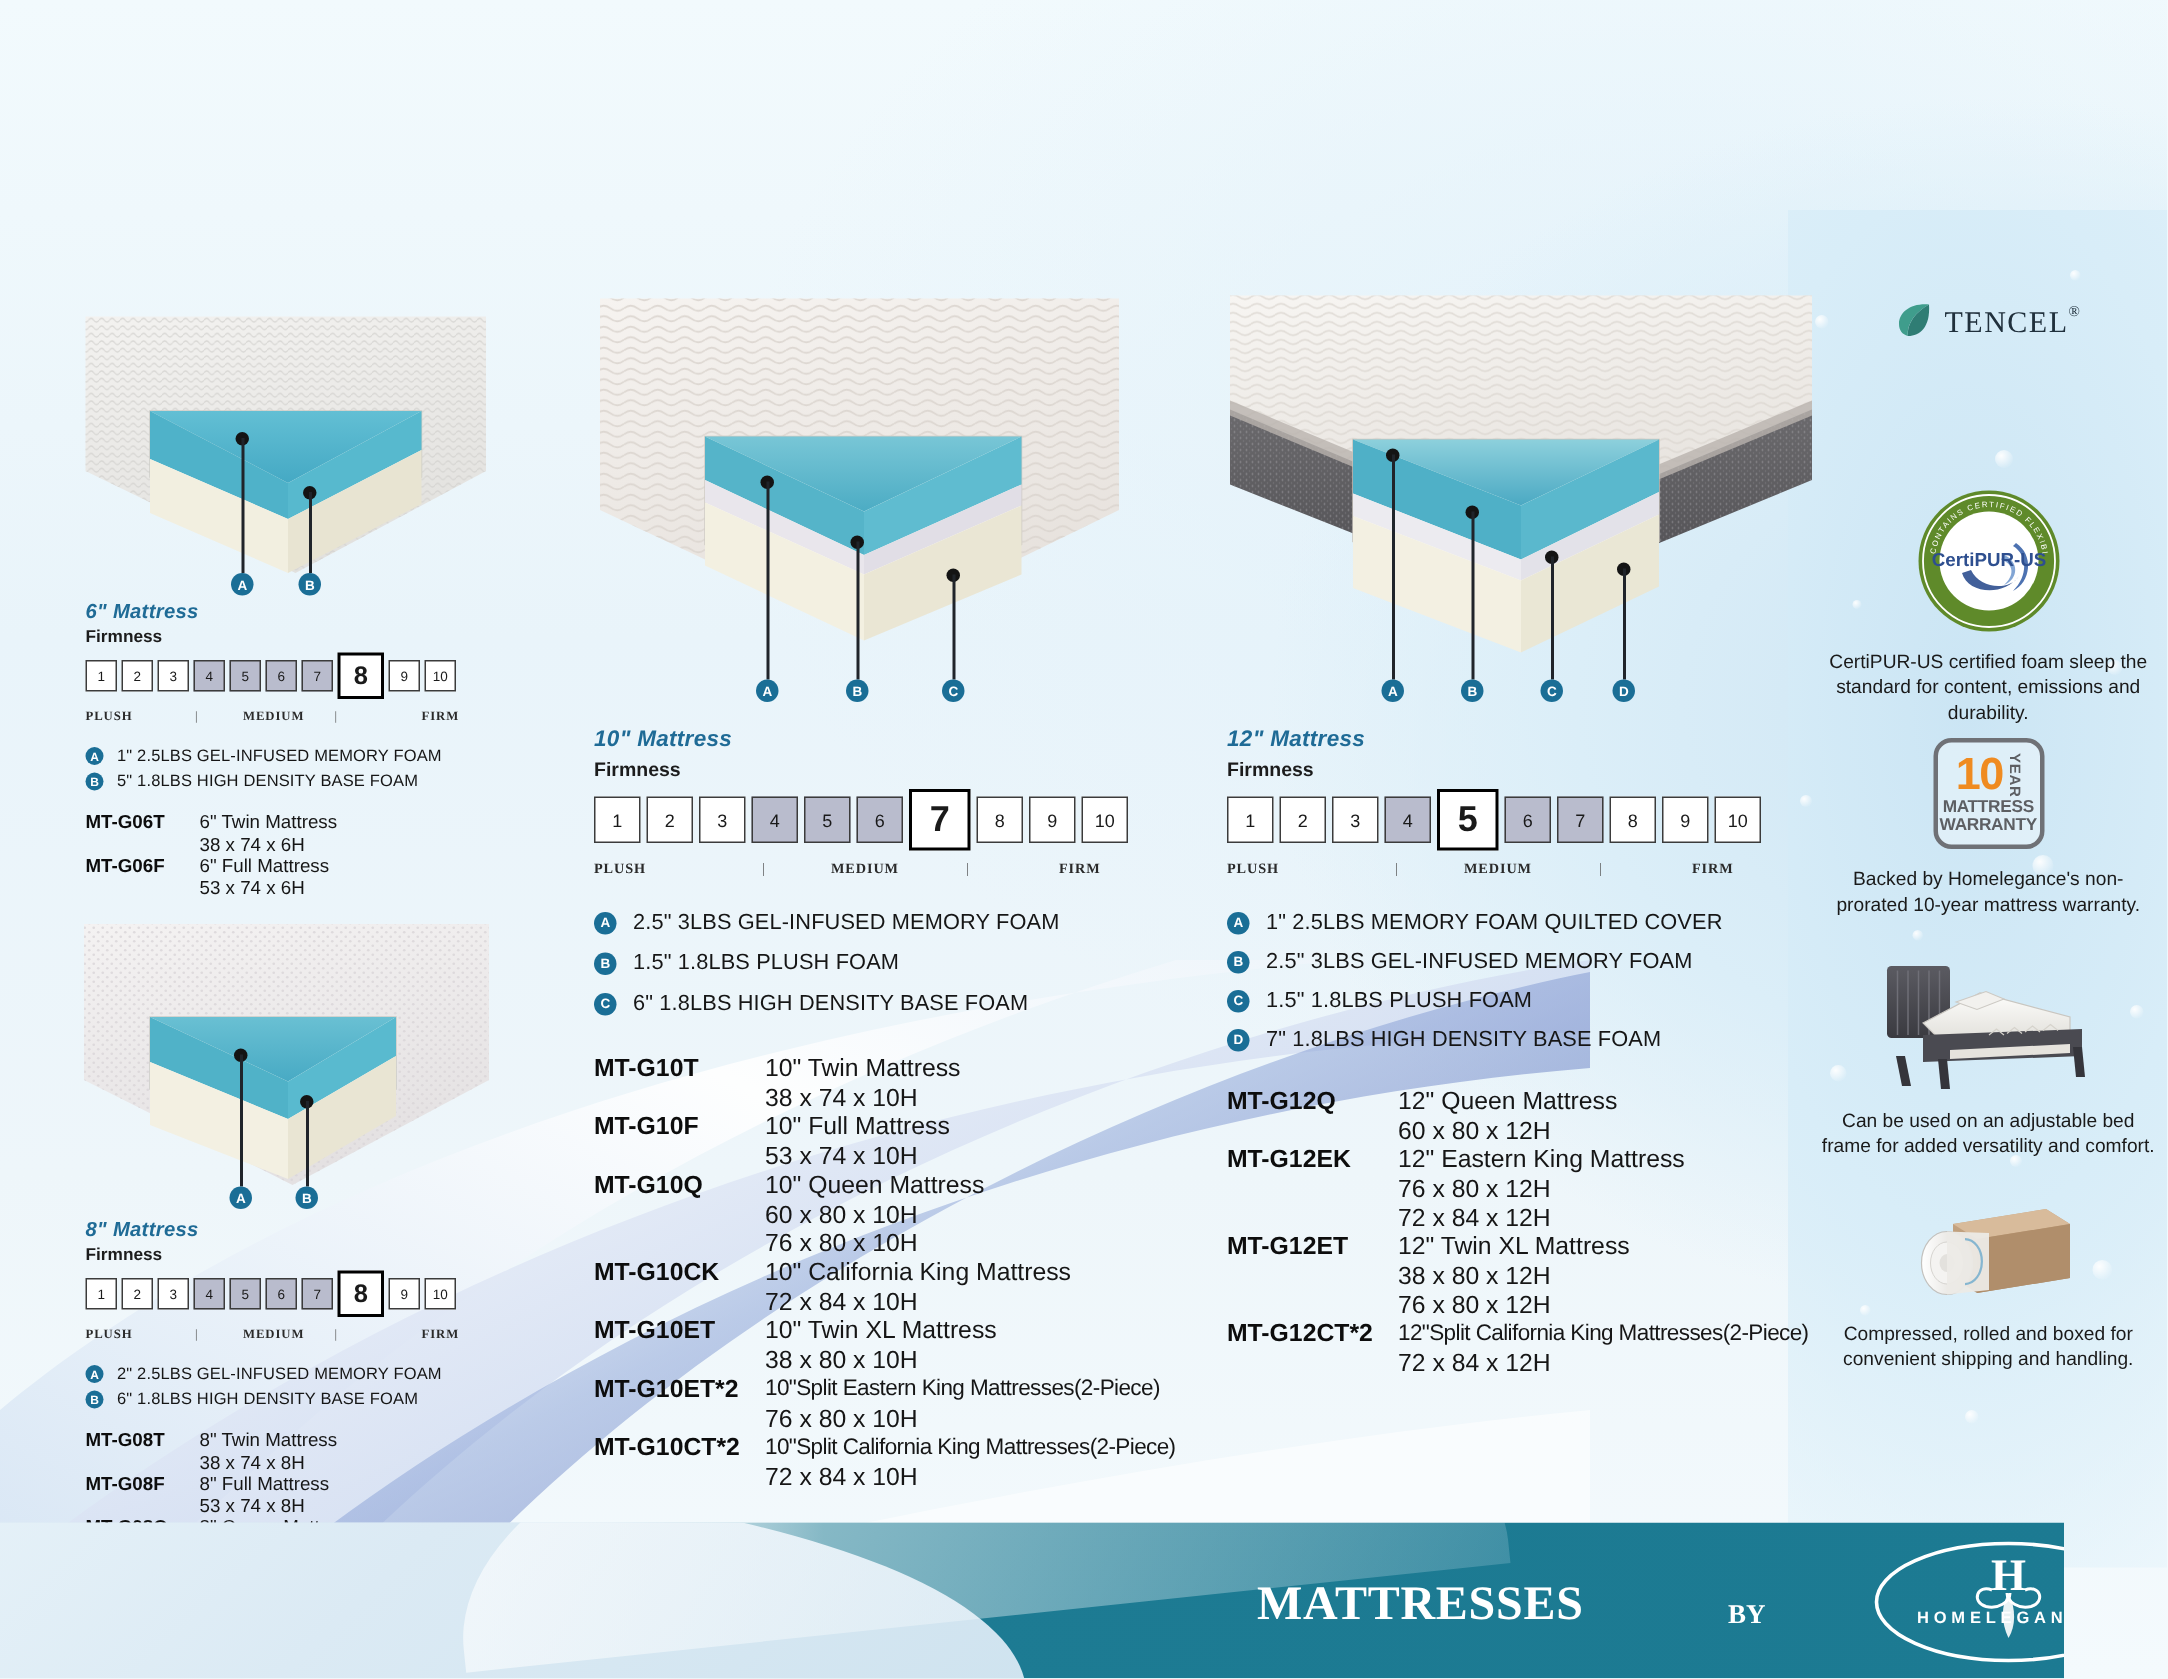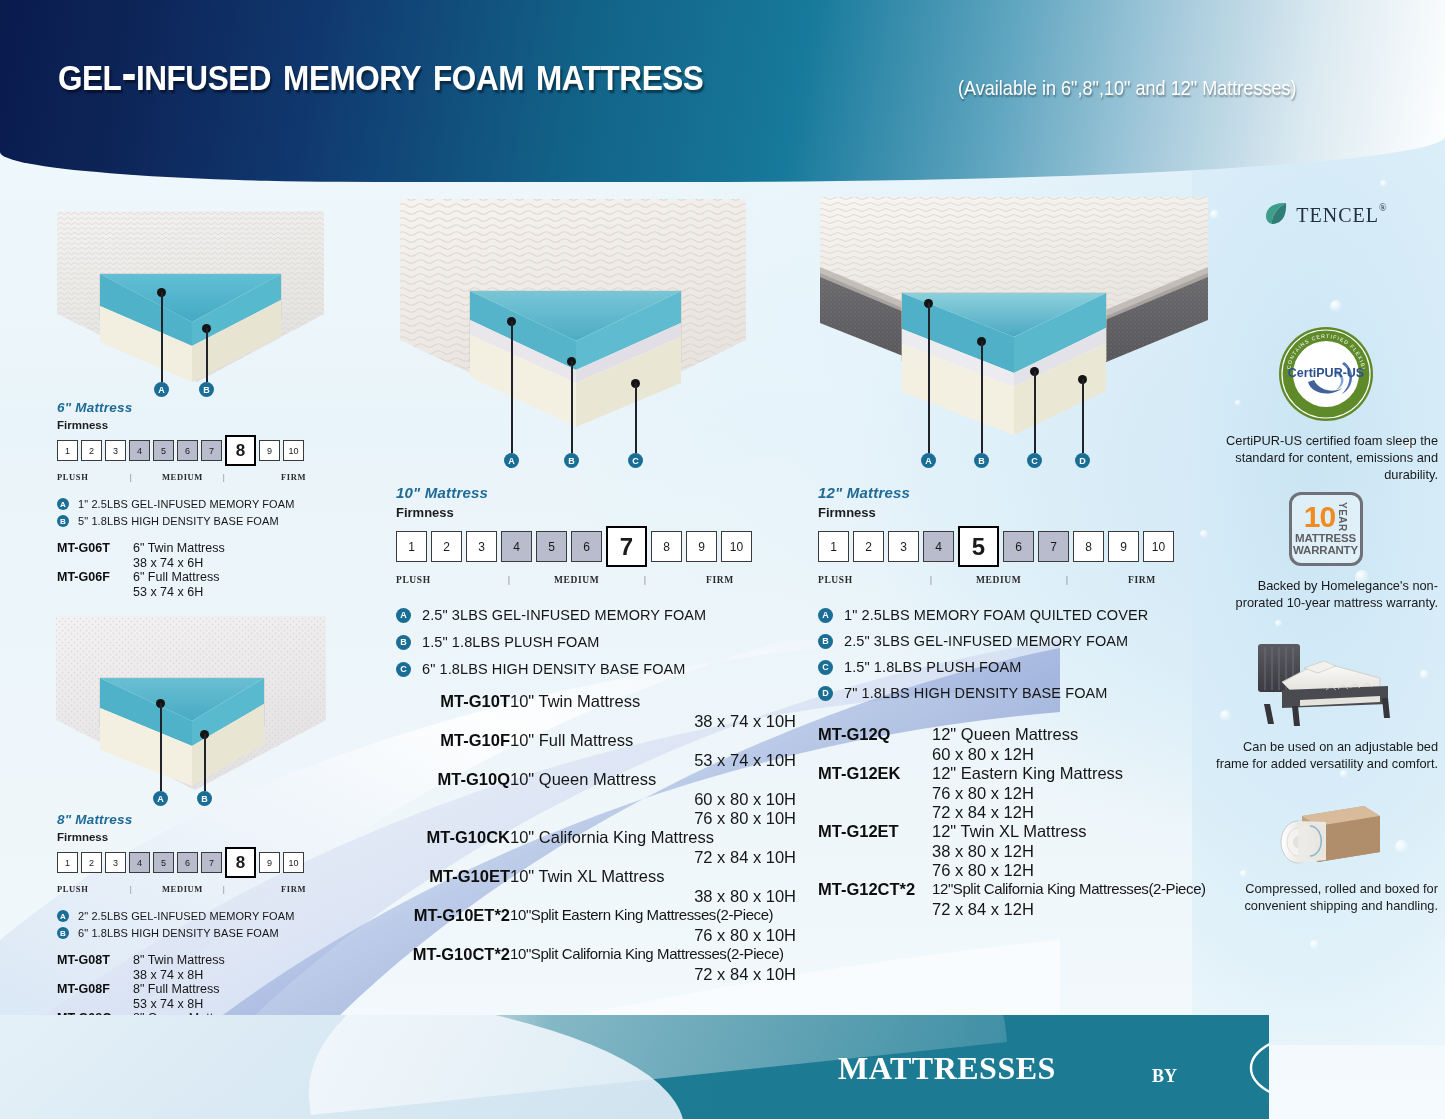--- a/index.html
+++ b/index.html
@@ -72,21 +72,21 @@
     position: absolute;
     left: 900px; top: 32px;
   }
 
   
   .waves { position: absolute; left: 0; top: 640px; width: 1060px; height: 479px; overflow: hidden; }
   .waves svg { position: absolute; left: 0; top: 0; }
 
   
   .footer {
-    position: absolute; left: 0; bottom: 0; width: 1269px; height: 104px;
+    position: absolute; left: 0; bottom: 0; width: 1376px; height: 104px;
     overflow: hidden;
   }
   .footer-band {
     position: absolute; left: 0; bottom: 0; width: 1445px; height: 104px;
     background: linear-gradient(90deg, #cfe2ee 0%, #cfe2ee 28%, #1d7b93 38%, #1c7a92 100%);
   }
   .footer-curve {
     position: absolute; left: -80px; bottom: -30px; width: 760px; height: 190px;
     background: linear-gradient(140deg, #e8f3f9 0%, #dbeaf4 45%, #cfe3ef 100%);
     border-radius: 0 100% 0 0 / 0 100% 0 0;
@@ -183,21 +183,21 @@
   .skus.sm .sku-code { font-size: 12.5px; width: 76px; }
   .skus.sm .sku-desc { font-size: 12.5px; }
   .skus.sm .sku-dim { font-size: 12.5px; margin-left: 76px; }
 
   .skus.lg .sku-code { font-size: 16.5px; width: 114px; }
   .skus.lg .sku-desc { font-size: 16.5px; white-space: nowrap; }
   .skus.lg .sku-desc.tight { font-size: 15px; letter-spacing: -0.4px; }
   .skus.lg .sku-dim { font-size: 16.5px; margin-left: 114px; }
 
   
-  .side { position: absolute; width: 225px; text-align: right; }
+  .side { position: absolute; width: 225px; text-align: center; }
   .side-txt { font-size: 12.8px; line-height: 1.34; color: #1a1a1a; }
 
   .tencel-wrap { display: flex; align-items: center; justify-content: center; gap: 7px; margin-bottom: 9px; }
   .tencel-word {
     font-family: "Liberation Serif", serif; font-size: 29px; color: #20303c;
     letter-spacing: 1px; font-variant: small-caps; text-transform: lowercase;
   }
   .tencel-word sup { font-size: 10px; vertical-align: super; }
 
   .badge-warranty {
@@ -236,26 +236,20 @@
     <i style="left:175px; top:420px; width:14px; height:14px;"></i>
     <i style="left:95px;  top:470px; width:7px;  height:7px;"></i>
     <i style="left:240px; top:520px; width:9px;  height:9px;"></i>
     <i style="left:40px;  top:560px; width:11px; height:11px;"></i>
     <i style="left:160px; top:620px; width:8px;  height:8px;"></i>
     <i style="left:215px; top:690px; width:13px; height:13px;"></i>
     <i style="left:60px;  top:720px; width:7px;  height:7px;"></i>
     <i style="left:130px; top:790px; width:9px;  height:9px;"></i>
   </div>
 
-  <div class="header">
-    <div class="header-inner">
-      <div class="title">Gel-Infused Memory Foam Mattress</div>
-      <div class="subtitle">(Available in 6",8",10" and 12" Mattresses)</div>
-    </div>
-  </div>
 
   <div class="waves">
     <svg width="1060" height="479" viewBox="0 0 1060 479">
       <defs>
         <linearGradient id="wv1" x1="0" y1="0" x2="1" y2="1">
           <stop offset="0%" stop-color="#ffffff" stop-opacity="0.1"></stop>
           <stop offset="45%" stop-color="#8fa6d8" stop-opacity="0.55"></stop>
           <stop offset="75%" stop-color="#6f7fc0" stop-opacity="0.75"></stop>
           <stop offset="100%" stop-color="#b9c4e4" stop-opacity="0.5"></stop>
         </linearGradient>
@@ -567,21 +561,21 @@
       </div>
       <div class="layer-row" style="margin-bottom:11px;">
         <span class="layer-badge big">B</span>
         <span class="layer-txt big">1.5" 1.8LBS PLUSH FOAM</span>
       </div>
       <div class="layer-row">
         <span class="layer-badge big">C</span>
         <span class="layer-txt big">6" 1.8LBS HIGH DENSITY BASE FOAM</span>
       </div>
     </div>
-    <div class="skus lg" style="margin-top:15px;text-align:right;">
+    <div class="skus lg" style="margin-top:26px;">
       <div class="sku-row">
         <span class="sku-code">MT-G10T</span>
         <span class="sku-desc">10" Twin Mattress</span>
       </div>
       <div class="sku-dim">38 x 74 x 10H</div>
       <div class="sku-row">
         <span class="sku-code">MT-G10F</span>
         <span class="sku-desc">10" Full Mattress</span>
       </div>
       <div class="sku-dim">53 x 74 x 10H</div>

